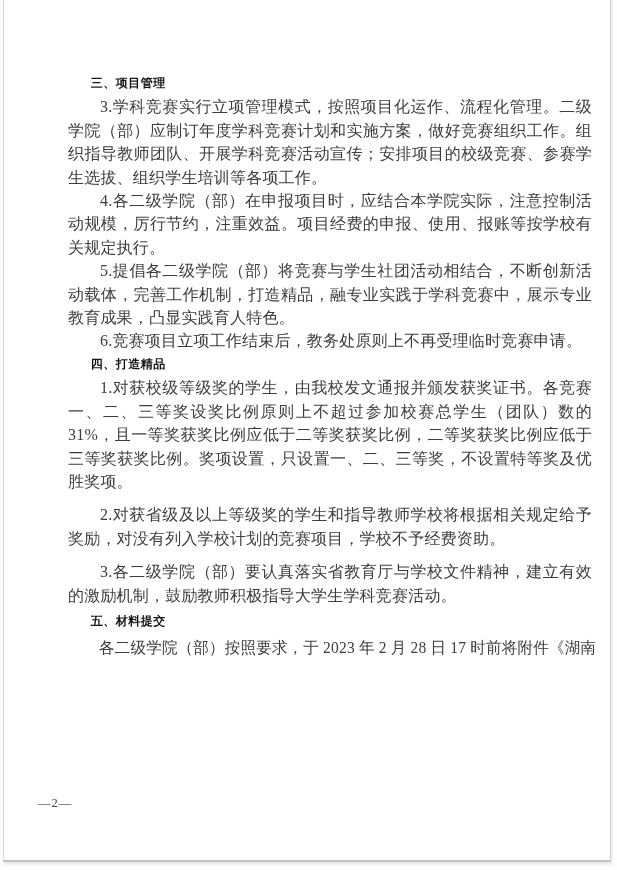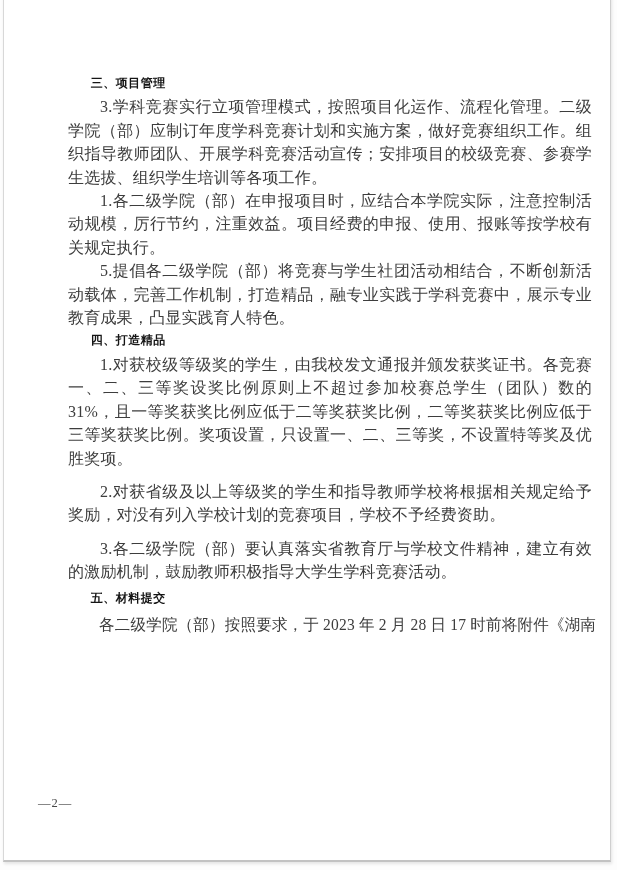--- a/index.html
+++ b/index.html
@@ -75,22 +75,23 @@
 </style>
 </head>
 <body>
 
 <div class="viewport">
   <div class="page">
     <div class="content">
 
       <h3 class="sec">三、项目管理</h3>
       <p class="para">3.学科竞赛实行立项管理模式，按照项目化运作、流程化管理。二级学院（部）应制订年度学科竞赛计划和实施方案，做好竞赛组织工作。组织指导教师团队、开展学科竞赛活动宣传；安排项目的校级竞赛、参赛学生选拔、组织学生培训等各项工作。</p>
-      <p class="para">1.各二级学院（部）在申报项目时，应结合本学院实际，注意控制活动规模，厉行节约，注重效益。项目经费的申报、使用、报账等按学校有关规定执行。</p>
+      <p class="para">4.各二级学院（部）在申报项目时，应结合本学院实际，注意控制活动规模，厉行节约，注重效益。项目经费的申报、使用、报账等按学校有关规定执行。</p>
       <p class="para">5.提倡各二级学院（部）将竞赛与学生社团活动相结合，不断创新活动载体，完善工作机制，打造精品，融专业实践于学科竞赛中，展示专业教育成果，凸显实践育人特色。</p>
+      <p class="para">6.竞赛项目立项工作结束后，教务处原则上不再受理临时竞赛申请。</p>
 
       <h3 class="sec">四、打造精品</h3>
       <p class="para">1.对获校级等级奖的学生，由我校发文通报并颁发获奖证书。各竞赛一、二、三等奖设奖比例原则上不超过参加校赛总学生（团队）数的 31%，且一等奖获奖比例应低于二等奖获奖比例，二等奖获奖比例应低于三等奖获奖比例。奖项设置，只设置一、二、三等奖，不设置特等奖及优胜奖项。</p>
       <p class="para g5">2.对获省级及以上等级奖的学生和指导教师学校将根据相关规定给予奖励，对没有列入学校计划的竞赛项目，学校不予经费资助。</p>
       <p class="para g5">3.各二级学院（部）要认真落实省教育厅与学校文件精神，建立有效的激励机制，鼓励教师积极指导大学生学科竞赛活动。</p>
 
       <h3 class="sec g3">五、材料提交</h3>
       <p class="para g3 cut">各二级学院（部）按照要求，于 2023 年 2 月 28 日 17 时前将附件《湖南</p>
 
     </div>

